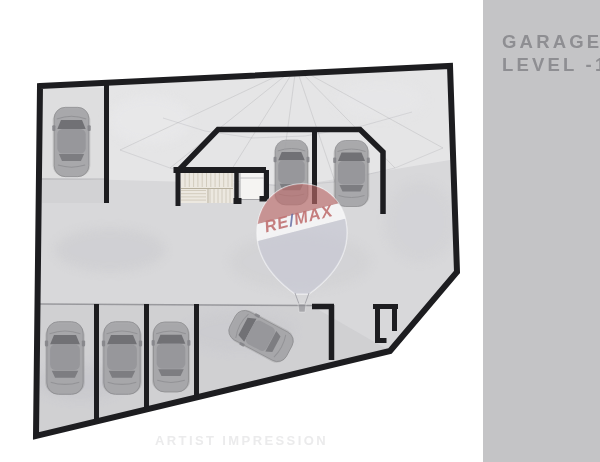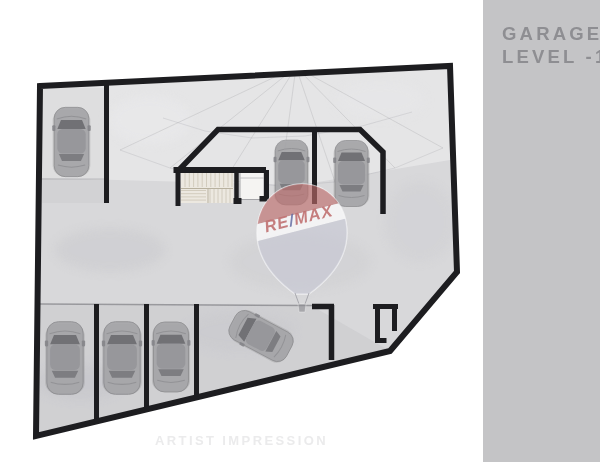--- a/index.html
+++ b/index.html
@@ -1,20 +1,20 @@
 <!DOCTYPE html>
 <html><head>
 <meta charset="utf-8">
 <style>
   html,body{margin:0;padding:0;}
   body{width:600px;height:462px;background:#ffffff;font-family:"Liberation Sans",sans-serif;}
   .stage{position:relative;width:600px;height:462px;overflow:hidden;background:#ffffff;}
   .plan{position:absolute;left:0;top:0;width:483px;height:462px;}
   .sidebar{position:absolute;left:483px;top:0;width:117px;height:462px;background:#c4c4c6;
-           box-sizing:border-box;padding:22px 0 0 19px;overflow:hidden;}
+           box-sizing:border-box;padding:30px 0 0 19px;overflow:hidden;}
   .sidebar .line{font-size:18.5px;font-weight:bold;letter-spacing:3.2px;color:#8e8e92;
                  line-height:23px;white-space:nowrap;}
   .footer{position:absolute;left:0;top:433px;width:483px;text-align:center;
           font-size:13px;font-weight:bold;letter-spacing:2.4px;color:#ebebec;white-space:nowrap;}
 </style>
 </head>
 <body>
 
 <div class="stage">
 

